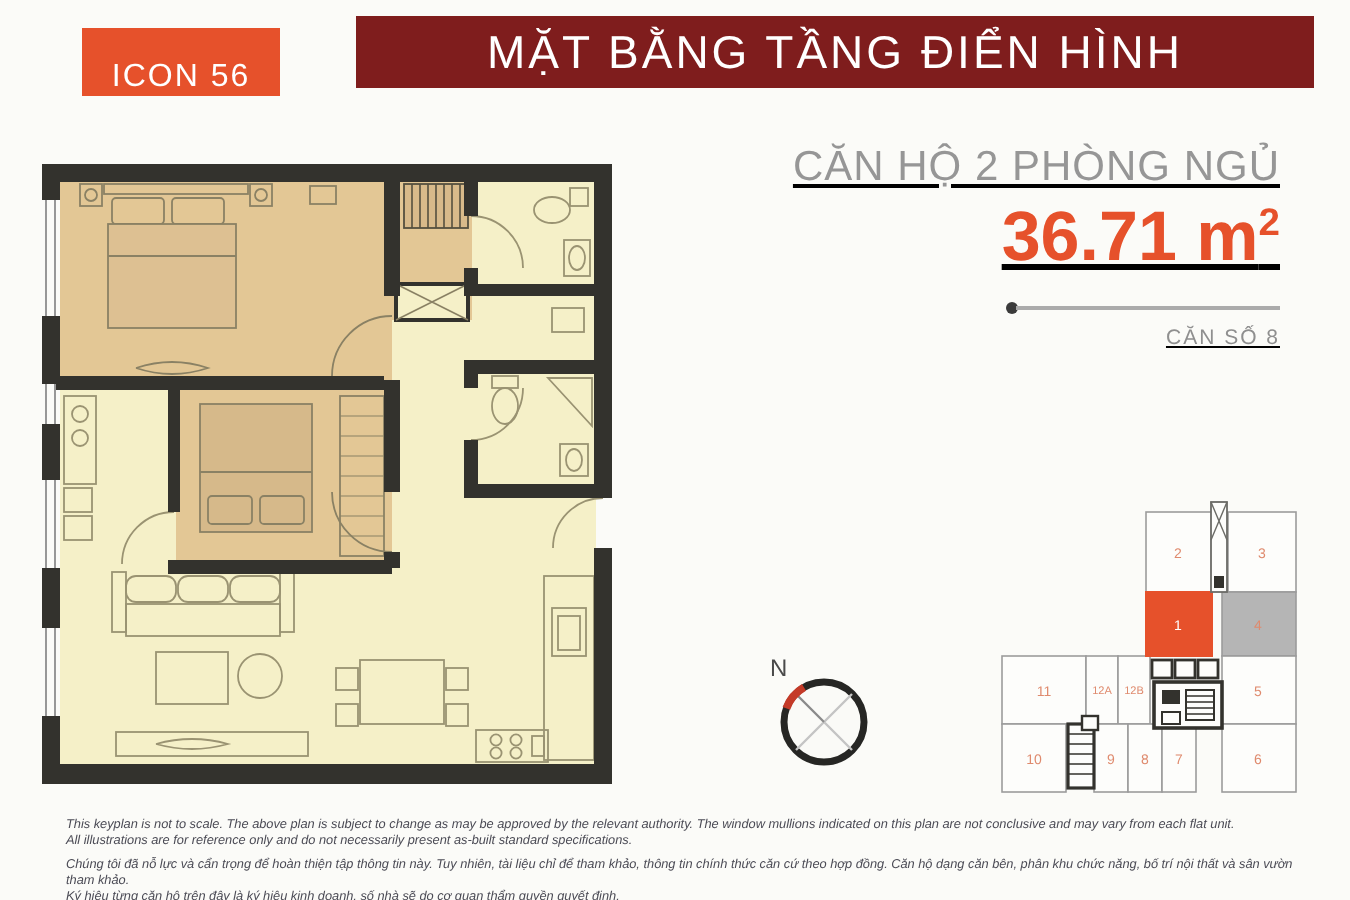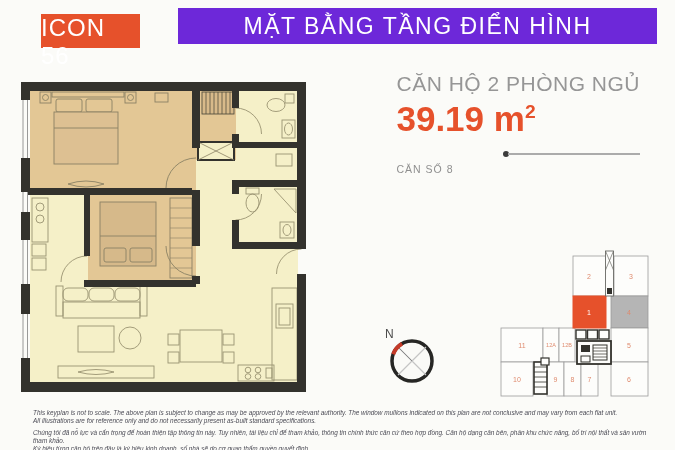--- a/index.html
+++ b/index.html
@@ -3,30 +3,30 @@
 <meta charset="utf-8">
 <style>
   html,body{margin:0;padding:0;background:#e8e8e8;}
   .page{
     position:relative;width:675px;height:450px;background:#FBFBF8;
     font-family:"Liberation Sans",sans-serif;overflow:hidden;margin:0 auto;
   }
   
   .logo-box{
     position:absolute;left:41px;top:14px;width:99px;height:34px;
-    background:#E6512B;color:#fff;display:flex;align-items:flex-start;justify-content:center;
-    font-size:24px;letter-spacing:1px;font-weight:400;
+    background:#E6512B;color:#fff;display:flex;align-items:flex-end;justify-content:center;
+    font-size:16px;letter-spacing:1px;font-weight:400;
   }
   .title-bar{
     position:absolute;left:178px;top:8px;right:18px;height:36px;
-    background:#6d28d9;color:#fff;display:flex;align-items:center;justify-content:center;
+    background:#7f1d1d;color:#fff;display:flex;align-items:center;justify-content:center;
     font-size:23px;letter-spacing:1.5px;font-weight:400;
   }
   
-  .unit-info{position:absolute;top:72px;right:35px;}
+  .unit-info{position:absolute;top:72px;right:35px;text-align:right;text-decoration:underline;}
   .unit-type{font-size:21px;color:#969696;letter-spacing:.5px;}
   .unit-area{font-size:35px;font-weight:bold;color:#E6512B;margin-top:5px;line-height:1;}
   .unit-area sup{font-size:.55em;}
   .divider{display:flex;align-items:center;justify-content:flex-end;margin-top:15px;}
   .divider .dot{width:6px;height:6px;border-radius:50%;background:#3B3B3B;margin-right:-1px;}
   .divider .line{width:132px;height:2px;background:#ABABAB;}
   .unit-number{margin-top:6px;font-size:10.5px;color:#8F8F8F;letter-spacing:1px;}
   
   .floorplan{position:absolute;left:18px;top:76px;}
   .compass{position:absolute;left:378px;top:324px;}
@@ -185,21 +185,21 @@
         <path d="M5 24 V82 M9.5 24 V82"></path>
         <path d="M5 116 V136 M9.5 116 V136"></path>
         <path d="M5 164 V208 M9.5 164 V208"></path>
         <path d="M5 238 V282 M9.5 238 V282"></path>
       </g>
     </svg>
   </div>
 
   <div class="unit-info">
     <div class="unit-type">CĂN HỘ 2 PHÒNG NGỦ</div>
-    <div class="unit-area"><span>39.19 m</span><sup>2</sup></div>
+    <div class="unit-area"><span>36.71 m</span><sup>2</sup></div>
     <div class="divider">
       <div class="dot"></div>
       <div class="line"></div>
     </div>
     <div class="unit-number">CĂN SỐ 8</div>
   </div>
 
   <div class="compass">
     <svg width="64" height="64" viewBox="0 0 64 64">
       <text x="7" y="14" font-size="12" fill="#4A4A4A" font-family="Liberation Sans, sans-serif">N</text>

